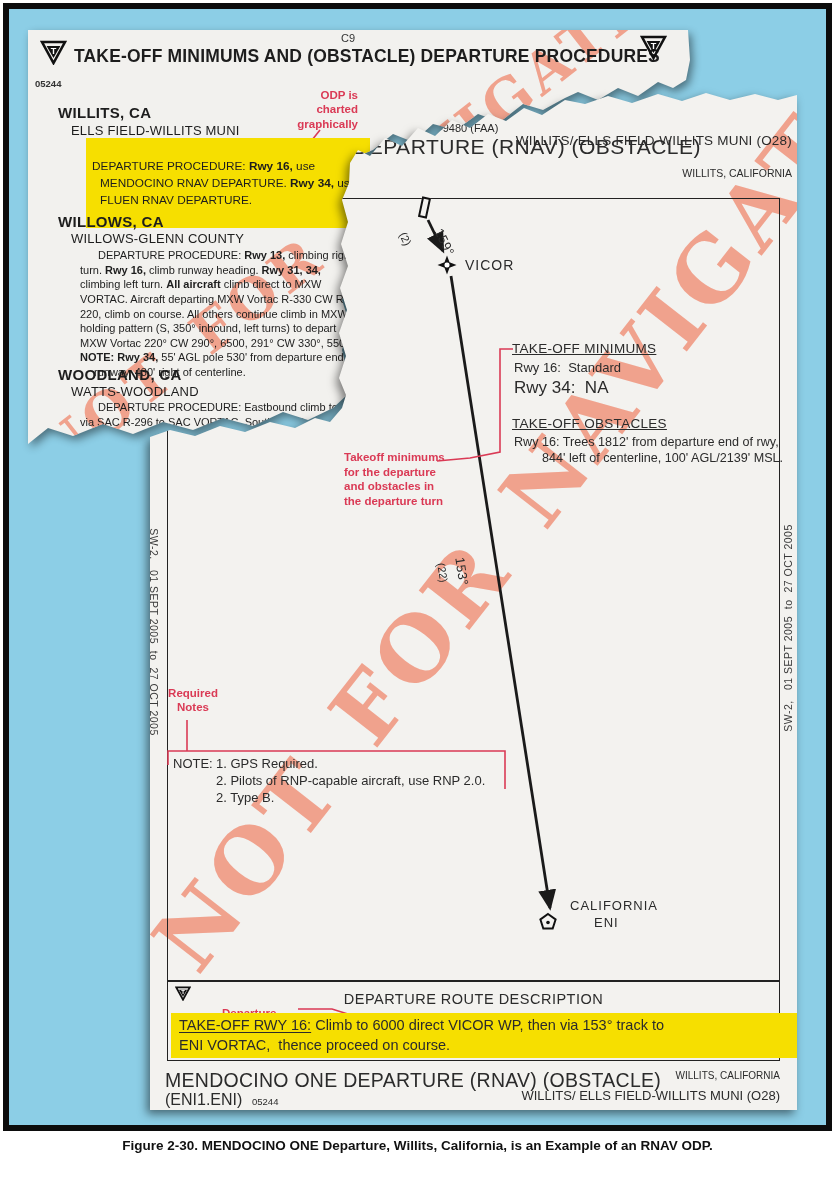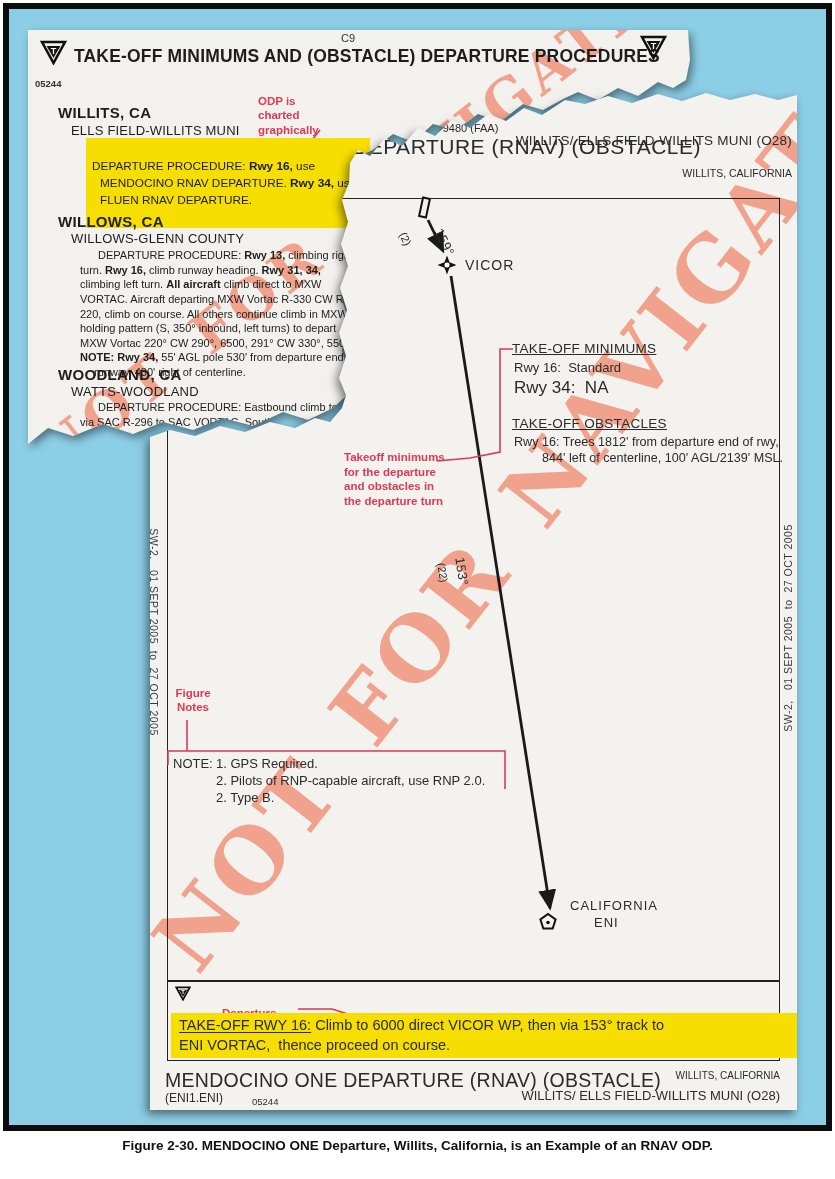--- a/index.html
+++ b/index.html
@@ -63,21 +63,21 @@
       <span class="abs" style="left:612px;top:5px;">
         <svg width="27" height="25" viewBox="0 0 27 25">
           <polygon points="2,2 25,2 13.5,23" fill="none" stroke="#111" stroke-width="2.6"></polygon>
           <polygon points="6.6,6 20.4,6 13.5,18" fill="#111"></polygon>
           <text x="13.5" y="13.5" fill="#fff" font-size="9" font-weight="bold" text-anchor="middle" font-family="Liberation Sans, sans-serif">T</text>
         </svg>
       </span>
 
       <div class="abs" style="left:7px;top:48px;font-size:9.5px;font-weight:bold;color:#333;">05244</div>
 
-      <div class="abs red preline" style="left:230px;top:64px;width:100px;text-align:left;font-size:11.5px;line-height:1.25;font-weight:bold;">ODP is
+      <div class="abs red preline" style="left:230px;top:58px;width:100px;text-align:right;font-size:11.5px;line-height:1.25;font-weight:bold;">ODP is
 charted
 graphically</div>
 
       <svg class="abs" style="left:0;top:0;" width="662" height="420" viewBox="0 0 662 420">
         <defs>
           <marker id="redarw" markerWidth="7" markerHeight="7" refX="5.5" refY="2.6" orient="auto">
             <path d="M0,0 L6,2.6 L0,5.2 z" fill="#da3a55"></path>
           </marker>
         </defs>
         <line x1="292" y1="100" x2="268" y2="130" stroke="#da3a55" stroke-width="1.6" marker-end="url(#redarw)"></line>
@@ -152,47 +152,48 @@
       <div class="abs pre" style="left:364px;top:272px;font-size:13px;">Rwy 16:  Standard</div>
       <div class="abs pre" style="left:364px;top:290px;font-size:17px;">Rwy 34:  NA</div>
       <div class="abs underline" style="left:362px;top:328px;font-size:13.5px;letter-spacing:.3px;">TAKE-OFF OBSTACLES</div>
       <div class="abs nowrap" style="left:364px;top:347px;font-size:12.6px;">Rwy 16: Trees 1812' from departure end of rwy,</div>
       <div class="abs nowrap" style="left:364px;top:363px;font-size:12.6px;margin-left:28px;">844' left of centerline, 100' AGL/2139' MSL.</div>
 
       <div class="abs red preline" style="left:194px;top:362px;font-size:11.5px;line-height:1.28;font-weight:bold;">Takeoff minimums
 for the departure
 and obstacles in
 the departure turn</div>
-      <div class="abs red preline" style="left:8px;top:598px;width:70px;text-align:center;font-size:11.5px;line-height:1.25;font-weight:bold;">Figure
+      <div class="abs red preline" style="left:8px;top:598px;width:70px;text-align:center;font-size:11.5px;line-height:1.25;font-weight:bold;">Required
 Notes</div>
 
       <div class="abs" style="left:23px;top:668px;font-size:13px;">NOTE:</div>
       <div class="abs" style="left:66px;top:668px;font-size:13px;">1. GPS Required.</div>
       <div class="abs" style="left:66px;top:685px;font-size:13px;">2. Pilots of RNP-capable aircraft, use RNP 2.0.</div>
       <div class="abs" style="left:66px;top:702px;font-size:13px;">2. Type B.</div>
 
       <span class="abs vtext" style="left:4px;top:544px;transform:translate(-50%,-50%) rotate(90deg);">SW-2,   01 SEPT 2005  to  27 OCT 2005</span>
       <span class="abs vtext" style="left:638px;top:540px;transform:translate(-50%,-50%) rotate(-90deg);">SW-2,   01 SEPT 2005  to  27 OCT 2005</span>
 
       <span class="abs" style="left:25px;top:898px;">
         <svg width="16" height="15" viewBox="0 0 27 25">
           <polygon points="2,2 25,2 13.5,23" fill="none" stroke="#111" stroke-width="3"></polygon>
           <polygon points="6.6,6 20.4,6 13.5,18" fill="#111"></polygon>
           <text x="13.5" y="14" fill="#fff" font-size="10" font-weight="bold" text-anchor="middle" font-family="Liberation Sans, sans-serif">T</text>
         </svg>
       </span>
       <div class="abs red preline" style="left:72px;top:896px;font-size:11.5px;line-height:1.25;font-weight:bold;margin-top:22px;">Departure
 Instructions</div>
+      <div class="abs" style="left:17px;top:903px;width:613px;text-align:center;font-size:14.5px;letter-spacing:.5px;">DEPARTURE ROUTE DESCRIPTION</div>
       <div class="abs hl" style="left:21px;top:925px;width:692px;padding:2px 8px;font-size:14.5px;line-height:1.4;box-sizing:border-box;">
         <div><u>TAKE-OFF RWY 16:</u><span>  Climb to 6000 direct VICOR WP, then via 153° track to</span></div>
         <div class="pre">ENI VORTAC,  thence proceed on course.</div>
       </div>
 
       <div class="abs" style="left:15px;top:980px;font-size:20.5px;letter-spacing:.3px;white-space:nowrap;transform:scaleX(.95);transform-origin:0 0;">MENDOCINO ONE DEPARTURE (RNAV) (OBSTACLE)</div>
-      <div class="abs" style="left:15px;top:1003px;font-size:12px;">(ENI1.ENI)</div>
+      <div class="abs" style="left:15px;top:1003px;font-size:16px;">(ENI1.ENI)</div>
       <div class="abs" style="left:102px;top:1008px;font-size:9.5px;">05244</div>
       <div class="abs" style="left:420px;top:982px;width:210px;text-align:right;font-size:10px;">WILLITS, CALIFORNIA</div>
       <div class="abs" style="left:330px;top:1000px;width:300px;text-align:right;font-size:13px;">WILLITS/ ELLS FIELD-WILLITS MUNI (O28)</div>
     </div>
   </div>
 
   <div class="abs" id="caption">Figure 2-30. MENDOCINO ONE Departure, Willits, California, is an Example of an RNAV ODP.</div>
 </div>
 
 </body></html>

